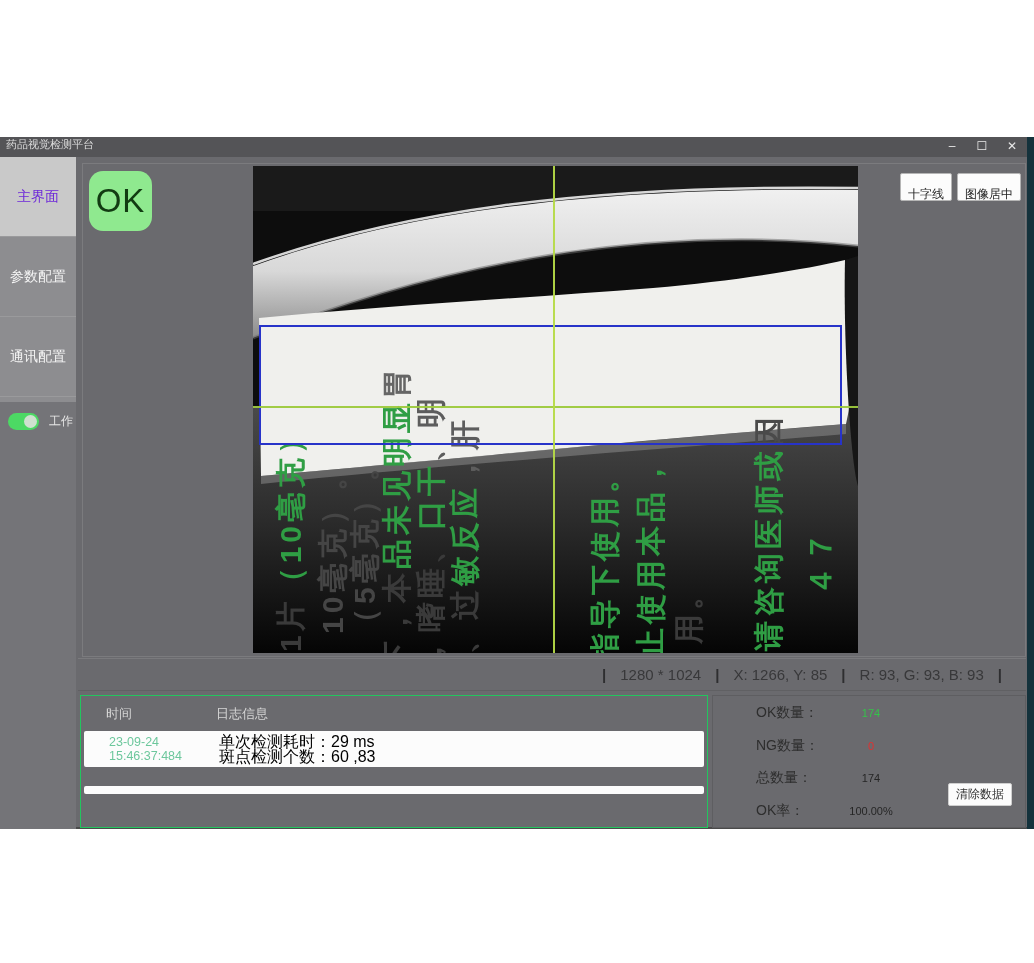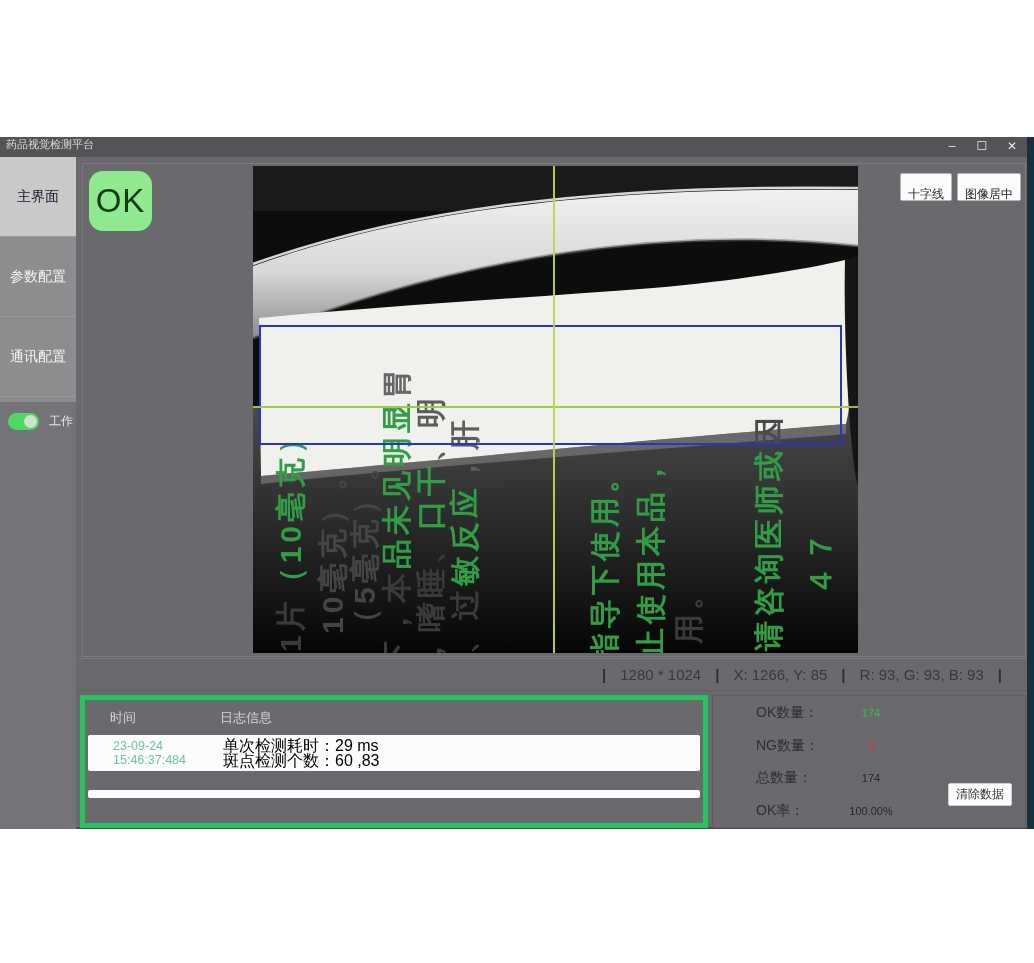--- a/index.html
+++ b/index.html
@@ -19,21 +19,21 @@
     line-height:19px; cursor:default; }
 
   
   .sidebar { position:absolute; left:0; top:20px; width:76px; height:672px;
     background:var(--sidebar-lower); }
   .sidebar-upper { position:absolute; left:0; top:0; width:100%; height:245px;
     background:var(--sidebar-upper); }
   .side-item { position:absolute; left:0; width:76px; height:80px; display:flex;
     align-items:center; justify-content:center; color:#f4f4f4; font-size:14px;
     border-bottom:1px solid #9a9a9c; }
-  .side-item.active { background:var(--sidebar-active); color:#0f172a; }
+  .side-item.active { background:var(--sidebar-active); color:#6d28d9; }
   .toggle-row { position:absolute; left:8px; top:256px; display:flex; align-items:center; gap:10px; }
   .toggle-track { width:31px; height:17px; border-radius:9px; background:var(--toggle-green);
     position:relative; }
   .toggle-knob { position:absolute; right:2px; top:2px; width:13px; height:13px;
     border-radius:50%; background:#cfe0cf; }
   .toggle-label { font-size:12px; color:#e5e5e5; }
 
   
   .image-panel { position:absolute; left:82px; top:26px; width:944px; height:494px;
     border:1px solid #7b7b7e; background:var(--content-bg); }
@@ -60,21 +60,21 @@
 
   
   .status-strip { position:absolute; left:78px; top:521px; width:948px; height:33px;
     border-top:1px solid #7a7a7d; border-bottom:1px solid #606063;
     display:flex; align-items:center; justify-content:flex-end; padding-right:10px;
     color:#38383a; font-size:15px; }
   .status-sep { margin:0 14px; color:#2e2e30; font-weight:bold; }
 
   
   .log-panel { position:absolute; left:80px; top:558px; width:628px; height:133px;
-    border:5px solid #22c55e; background:var(--content-bg); overflow:hidden; }
+    border:1px solid #22c55e; background:var(--content-bg); overflow:hidden; }
   .log-header { height:35px; display:flex; align-items:center; color:#d6d6d6; font-size:13px; }
   .log-header .h-time { padding-left:25px; width:135px; }
   .log-row { background:#fcfcfc; border-radius:2px; margin:0 3px 19px 3px; height:36px;
     display:flex; align-items:center; }
   .log-time { padding-left:25px; width:135px; font-size:12.5px; color:#6cc79c; }
   .log-msg { font-size:16px; color:#000000; line-height:15px; }
   .log-partial { background:#fcfcfc; border-radius:2px; margin:0 3px; height:8px; }
 
   .stats-panel { position:absolute; left:712px; top:558px; width:314px; height:133px;
     border:1px solid #5e5e61; background:var(--content-bg); }

